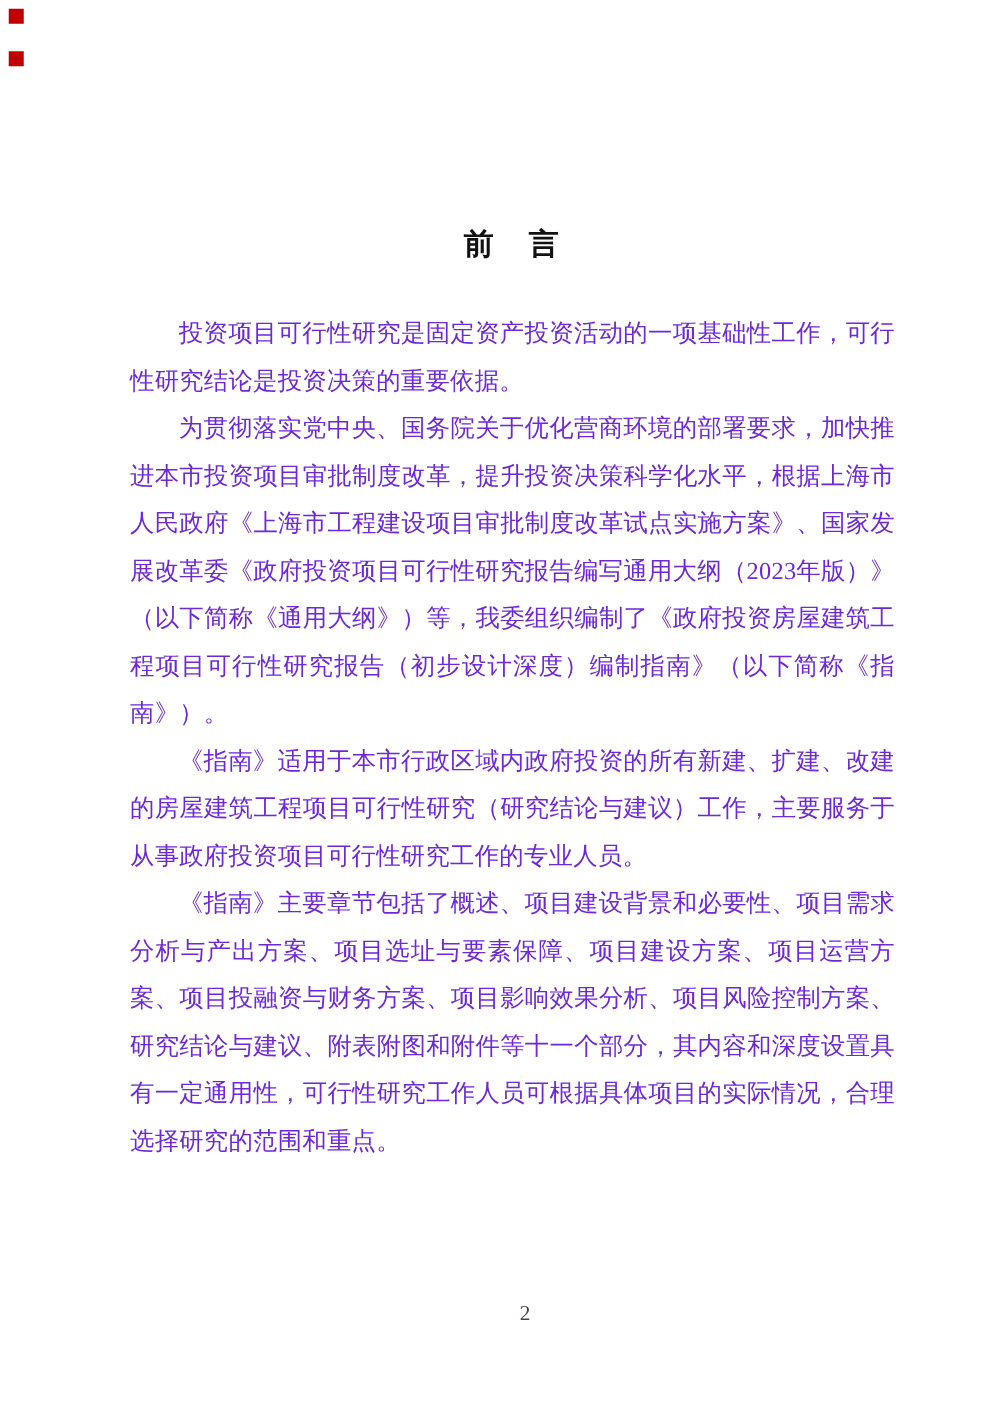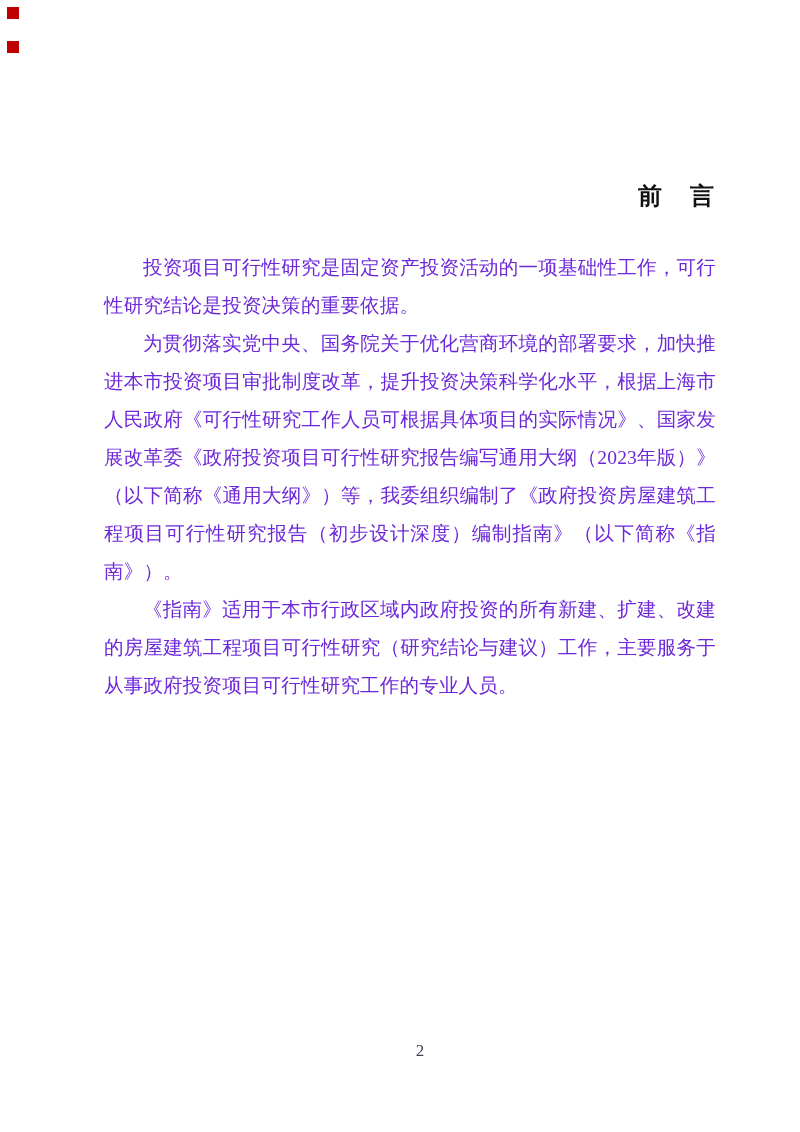--- a/index.html
+++ b/index.html
@@ -19,21 +19,21 @@
     height: 12px;
     background: #c00000;
   }
   .stamp-1 { left: 7px; top: 7px; }
   .stamp-2 { left: 7px; top: 41px; }
   .doc-title {
     position: absolute;
     top: 180px;
     left: 104px;
     width: 612px;
-    text-align: right;
+    text-align: center;
     font-size: 24px;
     line-height: 32px;
     font-weight: bold;
     color: #111111;
     letter-spacing: 2px;
   }
   .doc-body {
     position: absolute;
     top: 249px;
     left: 104px;
@@ -64,19 +64,20 @@
 
 <div class="page">
 
   <div class="stamp stamp-1"></div>
   <div class="stamp stamp-2"></div>
 
   <h1 class="doc-title">前　言</h1>
 
   <main class="doc-body">
     <p>投资项目可行性研究是固定资产投资活动的一项基础性工作，可行性研究结论是投资决策的重要依据。</p>
-    <p>为贯彻落实党中央、国务院关于优化营商环境的部署要求，加快推进本市投资项目审批制度改革，提升投资决策科学化水平，根据上海市人民政府《可行性研究工作人员可根据具体项目的实际情况》、国家发展改革委《政府投资项目可行性研究报告编写通用大纲（2023年版）》（以下简称《通用大纲》）等，我委组织编制了《政府投资房屋建筑工程项目可行性研究报告（初步设计深度）编制指南》（以下简称《指南》）。</p>
+    <p>为贯彻落实党中央、国务院关于优化营商环境的部署要求，加快推进本市投资项目审批制度改革，提升投资决策科学化水平，根据上海市人民政府《上海市工程建设项目审批制度改革试点实施方案》、国家发展改革委《政府投资项目可行性研究报告编写通用大纲（2023年版）》（以下简称《通用大纲》）等，我委组织编制了《政府投资房屋建筑工程项目可行性研究报告（初步设计深度）编制指南》（以下简称《指南》）。</p>
     <p>《指南》适用于本市行政区域内政府投资的所有新建、扩建、改建的房屋建筑工程项目可行性研究（研究结论与建议）工作，主要服务于从事政府投资项目可行性研究工作的专业人员。</p>
+    <p>《指南》主要章节包括了概述、项目建设背景和必要性、项目需求分析与产出方案、项目选址与要素保障、项目建设方案、项目运营方案、项目投融资与财务方案、项目影响效果分析、项目风险控制方案、研究结论与建议、附表附图和附件等十一个部分，其内容和深度设置具有一定通用性，可行性研究工作人员可根据具体项目的实际情况，合理选择研究的范围和重点。</p>
   </main>
 
   <footer class="page-number">2</footer>
 
 </div>
 
 </body></html>

